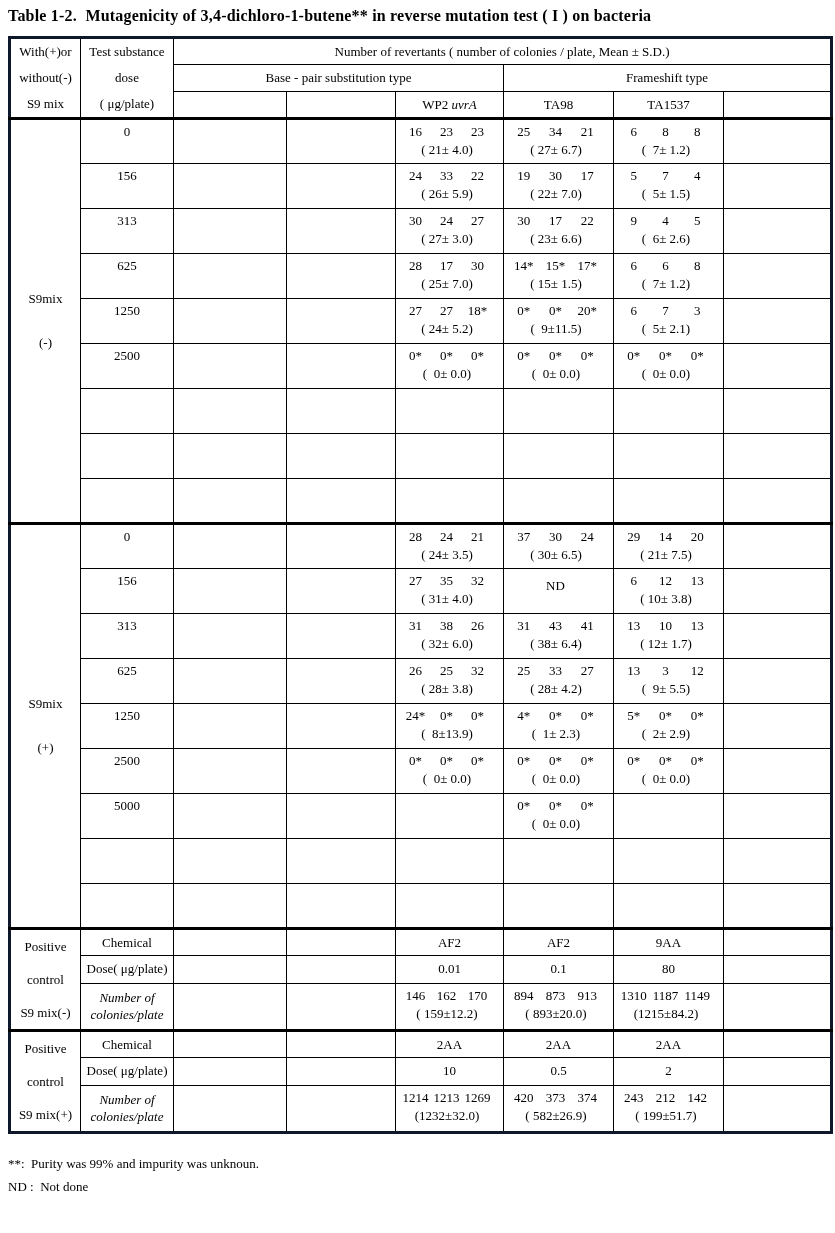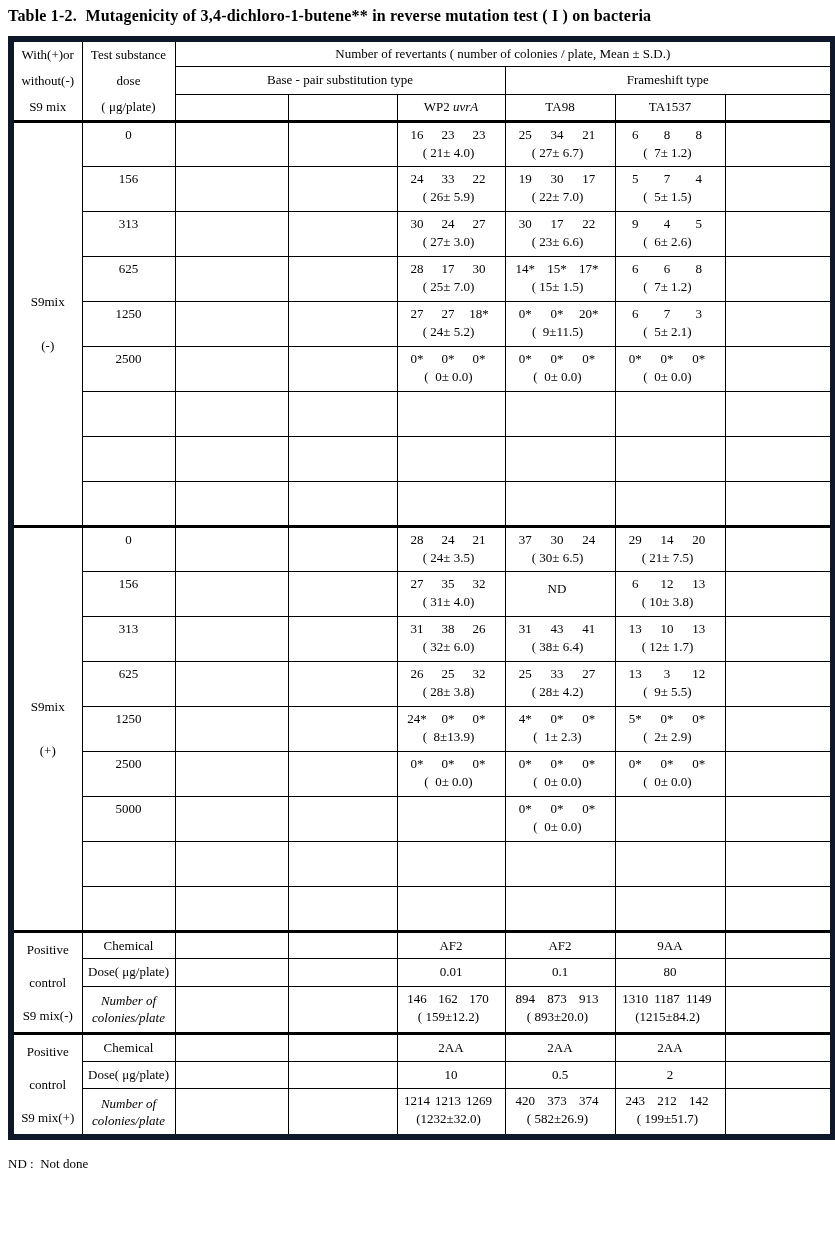--- a/index.html
+++ b/index.html
@@ -18,21 +18,21 @@
     font-weight: bold;
     white-space: pre;
     letter-spacing: 0.2px;
   }
   table.main {
     position: absolute;
     left: 8px; top: 36px;
     width: 822px;
     border-collapse: collapse;
     table-layout: fixed;
-    border: 6px solid #0f172a;
+    border: 3px solid #0f172a;
   }
   td {
     border: 1px solid #000;
     padding: 0;
     font-size: 13px;
     vertical-align: top;
     overflow: hidden;
   }
   
   tr.hr { height: 26px; }
@@ -650,14 +650,15 @@
             <span>142</span>
           </div>
           <div class="mean">( 199±51.7)</div>
         </td>
         <td></td>
       </tr>
     </tbody>
 </table>
 
 <div class="fnotes">
+  <div>**:  Purity was 99% and impurity was unknoun.</div>
   <div>ND :  Not done</div>
 </div>
 
 </body></html>

